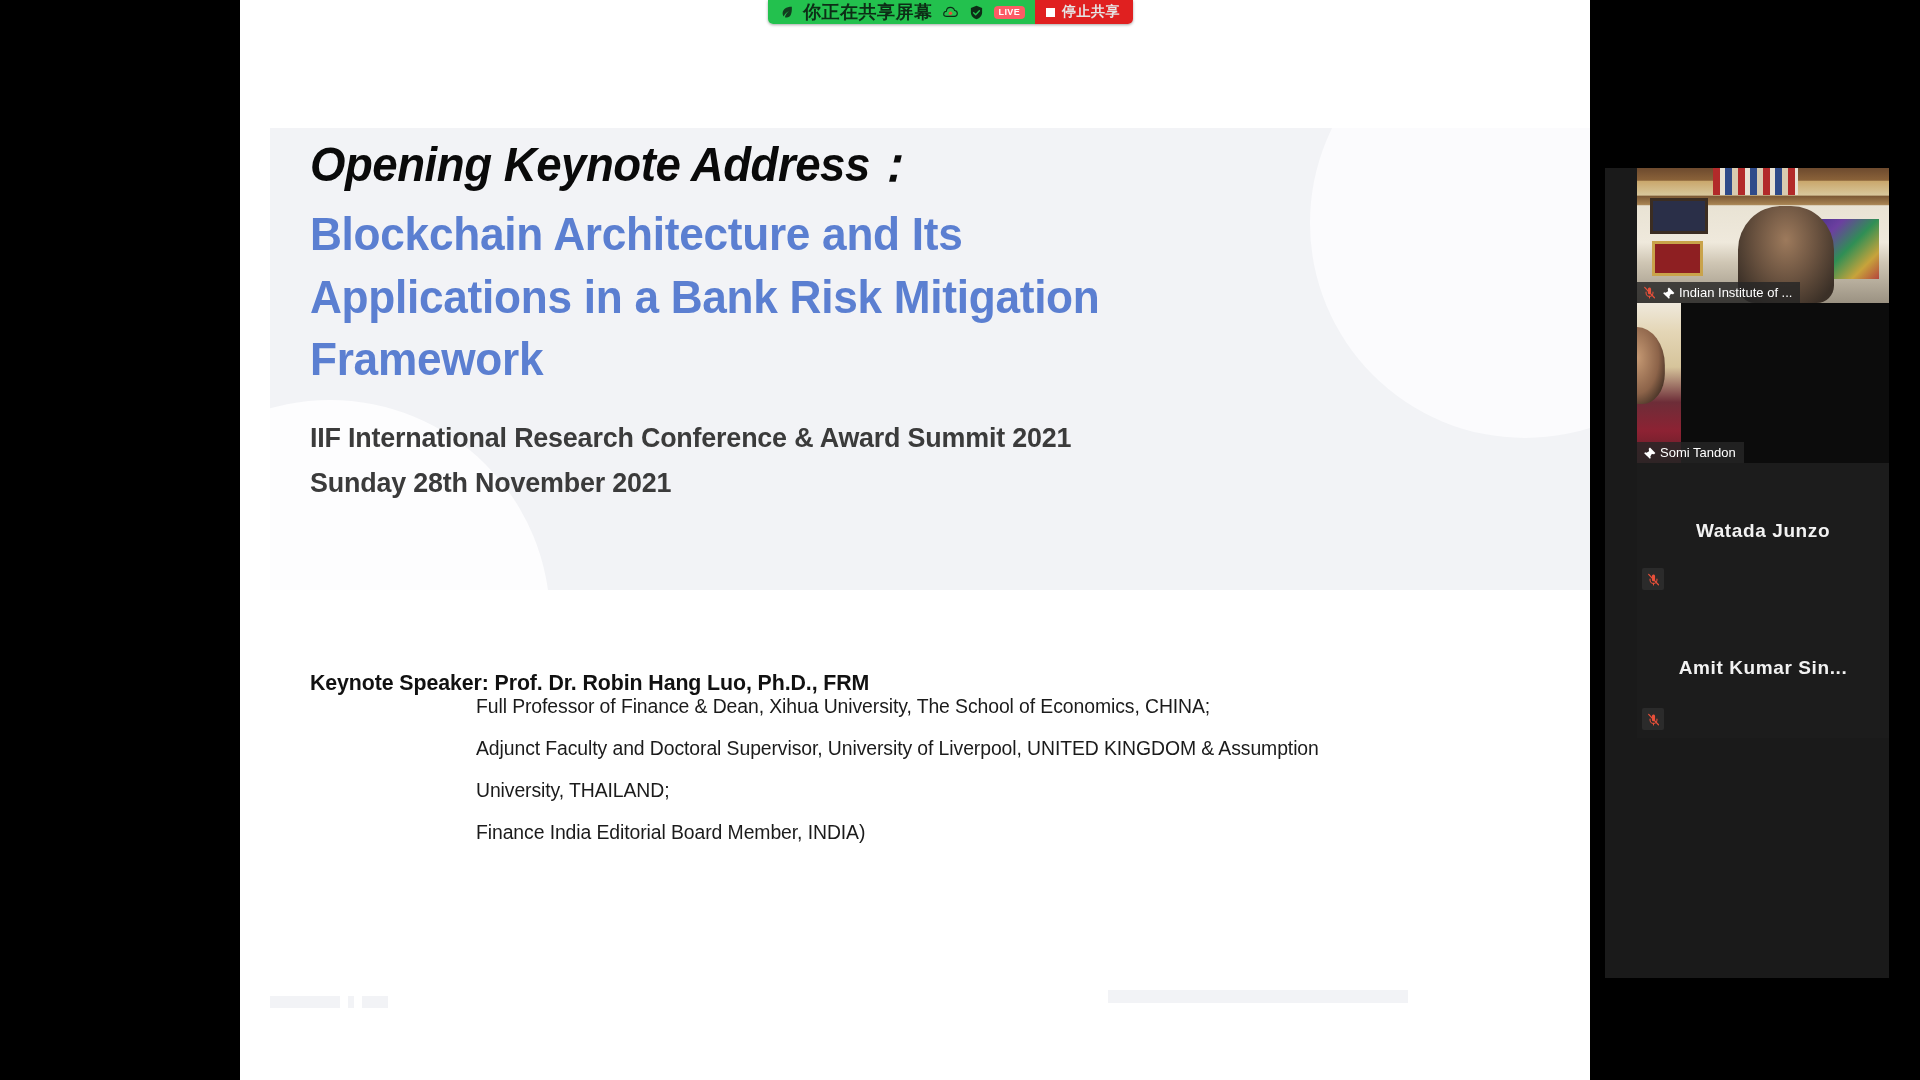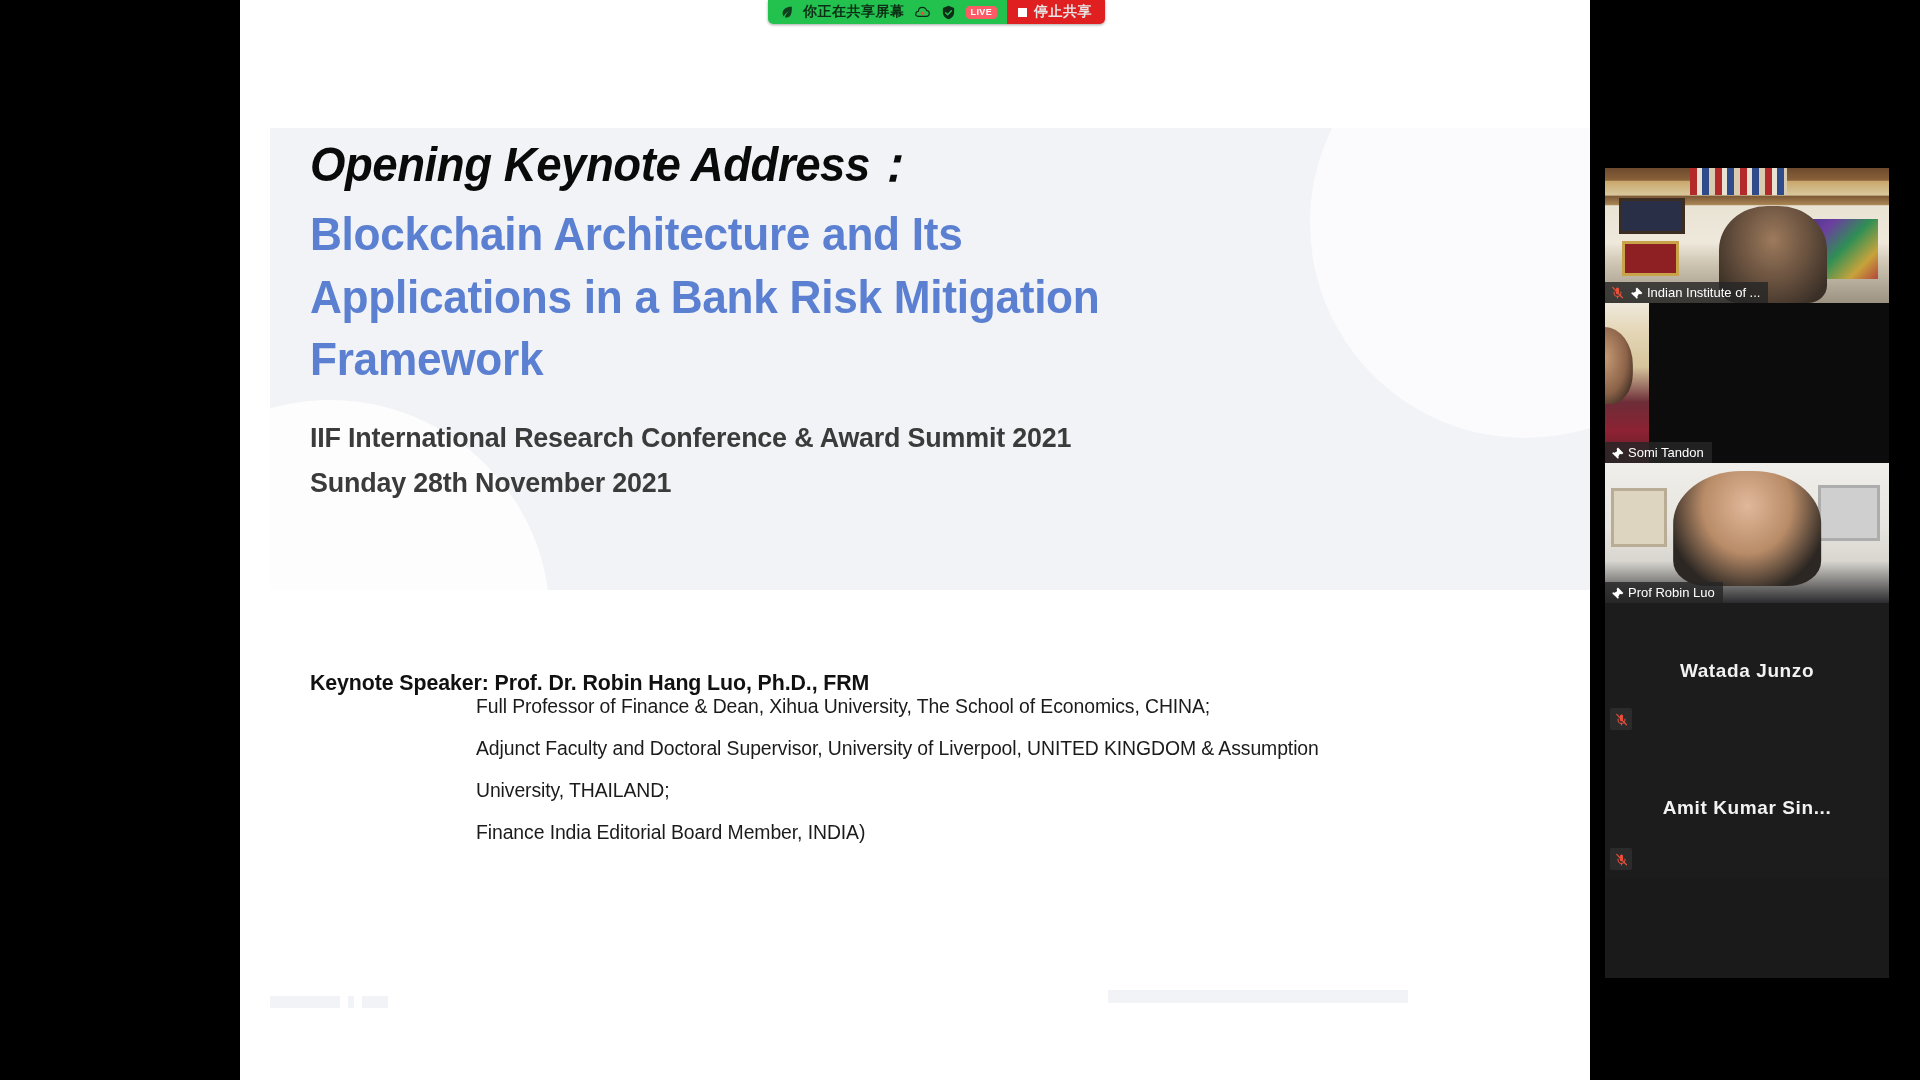--- a/index.html
+++ b/index.html
@@ -93,40 +93,41 @@
     height:24px; display:flex; align-items:stretch;
     border-radius:0 0 5px 5px; overflow:hidden;
     box-shadow:0 1px 3px rgba(0,0,0,.35);
     z-index:40;
   }
   .tb-green {
     background:#23c14e; display:flex; align-items:center; gap:9px;
     padding:0 10px 0 12px;
   }
   .tb-label {
-    font-size:14px; color:#0d2d16; font-weight:600; letter-spacing:0.5px;
+    font-size:18px; color:#0d2d16; font-weight:600; letter-spacing:0.5px;
   }
   .leaf-icon { width:14px; height:14px; display:block; }
   .icon-btn  { width:17px; height:17px; display:block; }
   .live-badge {
     background:#fc5c65; color:#fff; font-size:9px; font-weight:bold;
     padding:2px 5px; border-radius:4px; letter-spacing:0.4px; line-height:1;
   }
   .tb-red {
     background:#e02020; display:flex; align-items:center; gap:7px;
     padding:0 13px 0 11px;
   }
   .stop-square { width:9px; height:9px; background:#fff; display:block; }
   .tb-red-label { font-size:14px; color:#e5e5e5; font-weight:600; letter-spacing:0.5px; }
 
   
   #filmstrip {
     position:absolute; left:1605px; top:168px; width:284px; height:810px;
     background:#1a1a1a; z-index:30;
     box-shadow:0 2px 10px rgba(0,0,0,.6);
+    padding-left:32px;
   }
   .tile { position:relative; width:100%; overflow:hidden; background:#202020; }
   .tile.h135 { height:135px; }
   .tile.h160 { height:160px; }
   .tile.h140 { height:140px; }
 
   .tile.speaking { outline:2px solid #a5e34b; outline-offset:-2px; }
 
   .tile-video { position:absolute; inset:0; }
   .tile-letterbox { position:absolute; inset:0; background:#0c0c0c; }
@@ -288,32 +289,20 @@
       <div class="tile-letterbox"></div>
       <div class="portrait-video bg-homeportrait"></div>
       <div class="tile-footer">
         <svg class="pin-ico" viewBox="0 0 20 20">
           <path d="M11.4 2.3 9.6 4.1l.5 3.3-3.6 2.1-2.1-.6-1.3 1.3 4 4 .1.1 4 4 1.3-1.3-.6-2.1 2.1-3.6 3.3.5 1.8-1.8z" fill="#ffffff"></path>
         </svg>
         <span class="tile-name">Somi Tandon</span>
       </div>
     </div>
 
-    <div class="tile h140">
-      <div class="tile-video bg-study">
-        <div class="pic-l"></div>
-        <div class="pic-r"></div>
-      </div>
-      <div class="tile-footer">
-        <svg class="pin-ico" viewBox="0 0 20 20">
-          <path d="M11.4 2.3 9.6 4.1l.5 3.3-3.6 2.1-2.1-.6-1.3 1.3 4 4 .1.1 4 4 1.3-1.3-.6-2.1 2.1-3.6 3.3.5 1.8-1.8z" fill="#ffffff"></path>
-        </svg>
-        <span class="tile-name">Prof Robin Luo</span>
-      </div>
-    </div>
 
     <div class="tile h135">
       <div class="no-video">
         <span class="no-video-name">Watada Junzo</span>
       </div>
       <div class="corner-mute">
         <svg class="mic-muted" viewBox="0 0 20 20">
           <path d="M10 3.2c-1.2 0-2.1 1-2.1 2.1v5c0 1.2 1 2.1 2.1 2.1s2.1-1 2.1-2.1v-5c0-1.2-1-2.1-2.1-2.1z" fill="#e8503a"></path>
           <path d="M5.4 9.3v1.2c0 2.5 2.1 4.6 4.6 4.6s4.6-2.1 4.6-4.6V9.3" fill="none" stroke="#e8503a" stroke-width="1.4" stroke-linecap="round"></path>
           <path d="M10 15.1v2.2" stroke="#e8503a" stroke-width="1.4" stroke-linecap="round"></path>

